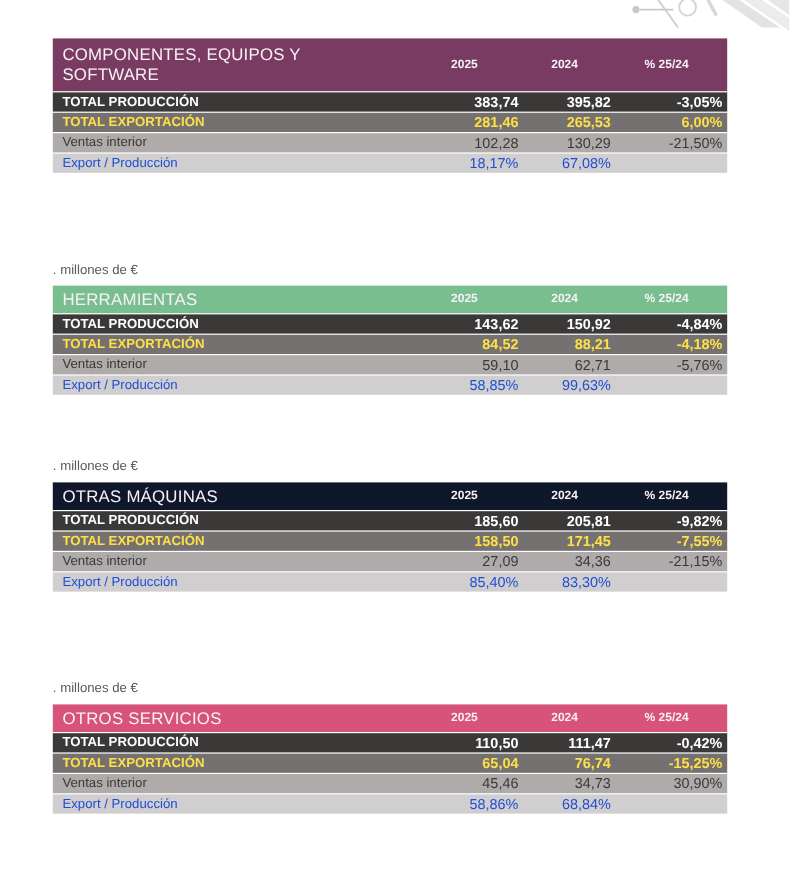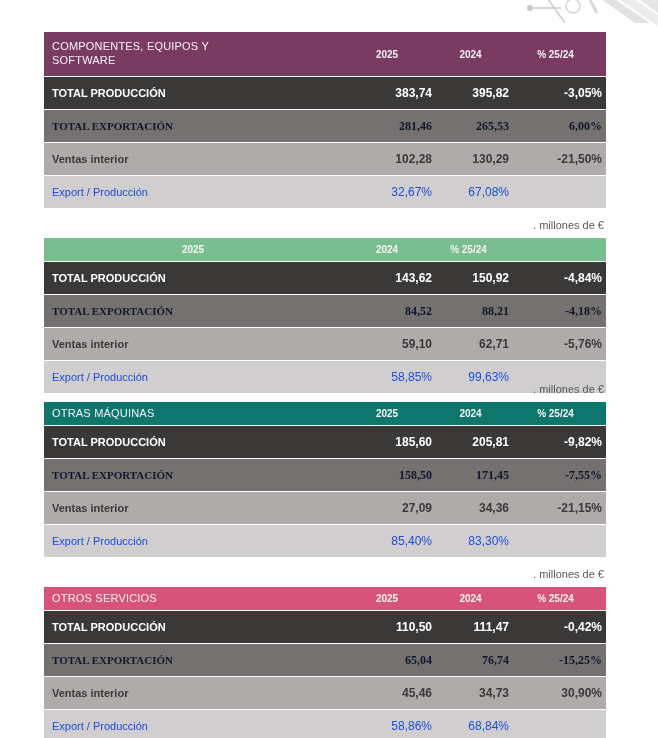--- a/index.html
+++ b/index.html
@@ -7,63 +7,63 @@
   body {
     position: relative;
     font-family: "Liberation Sans", sans-serif;
     -webkit-font-smoothing: antialiased;
   }
 
   .deco { position: absolute; top: 0; right: 0; }
 
   .unit-note {
     position: absolute; left: 44px; width: 562px;
-    text-align: right; padding-right: 2px;
+    padding-right: 2px;
     font-size: 11px; color: #595959;
   }
 
   .tbl { position: absolute; left: 44px; width: 562px; }
 
   .thead {
     display: grid;
     grid-template-columns: 1fr 90px 77px 97px;
     align-items: center;
     height: 23px;
     margin-bottom: 1px;
     color: #f7f2f5;
   }
   .thead.tall { height: 44px; }
   .ttitle {
     padding-left: 8px;
-    font-size: 11px;
+    font-size: 14px;
     line-height: 1.25;
     letter-spacing: 0.2px;
     font-weight: 400;
     white-space: normal;
   }
   .thead.tall .ttitle { max-width: 218px; }
   .colhead {
     font-size: 10px; font-weight: 700; text-align: center;
   }
   .thead .pctcol { padding-right: 4px; }
 
   .row {
     display: grid;
     grid-template-columns: 1fr 90px 77px 97px;
     align-items: center;
-    height: 32px;
+    height: 16px;
     margin-bottom: 1px;
   }
   .row .lbl { padding-left: 8px; font-size: 11px; }
   .row .num { font-size: 12px; text-align: right; }
   .row .pctcol { padding-right: 4px; }
 
   .r0 { background: #3b3838; color: #ffffff; font-weight: 700; }
-  .r1 { background: #767171; color: #0f172a; font-weight: 700; font-family: Liberation Serif, serif; }
-  .r2 { background: #afabab; color: #3b3838; font-weight: 700; }
+  .r1 { background: #767171; color: #fde047; font-weight: 700; }
+  .r2 { background: #afabab; color: #3b3838; font-weight: 400; }
   .r3 { background: #d0cece; color: #1d4ed8; font-weight: 400; }
 
   .t1 { top: 32px; }
   .n2 { top: 219px; }
   .t2 { top: 238px; }
   .n3 { top: 383px; }
   .t3 { top: 402px; }
   .n4 { top: 568px; }
   .t4 { top: 587px; }
 </style>
@@ -101,29 +101,30 @@
     <div class="num pctcol">6,00%</div>
   </div>
   <div class="row r2">
     <div class="lbl">Ventas interior</div>
     <div class="num">102,28</div>
     <div class="num">130,29</div>
     <div class="num pctcol">-21,50%</div>
   </div>
   <div class="row r3">
     <div class="lbl">Export / Producción</div>
-    <div class="num">32,67%</div>
+    <div class="num">18,17%</div>
     <div class="num">67,08%</div>
     <div class="num pctcol"></div>
   </div>
 </section>
 
 <div class="unit-note n2">. millones de €</div>
 <section class="tbl t2">
   <header class="thead" style="background-color: rgb(121, 190, 142);">
+    <div class="ttitle">HERRAMIENTAS</div>
     <div class="colhead">2025</div>
     <div class="colhead">2024</div>
     <div class="colhead pctcol">% 25/24</div>
   </header>
   <div class="row r0">
     <div class="lbl">TOTAL PRODUCCIÓN</div>
     <div class="num">143,62</div>
     <div class="num">150,92</div>
     <div class="num pctcol">-4,84%</div>
   </div>
@@ -142,21 +143,21 @@
   <div class="row r3">
     <div class="lbl">Export / Producción</div>
     <div class="num">58,85%</div>
     <div class="num">99,63%</div>
     <div class="num pctcol"></div>
   </div>
 </section>
 
 <div class="unit-note n3">. millones de €</div>
 <section class="tbl t3">
-  <header class="thead" style="background-color: #0f766e;">
+  <header class="thead" style="background-color: #0f172a;">
     <div class="ttitle">OTRAS MÁQUINAS</div>
     <div class="colhead">2025</div>
     <div class="colhead">2024</div>
     <div class="colhead pctcol">% 25/24</div>
   </header>
   <div class="row r0">
     <div class="lbl">TOTAL PRODUCCIÓN</div>
     <div class="num">185,60</div>
     <div class="num">205,81</div>
     <div class="num pctcol">-9,82%</div>

